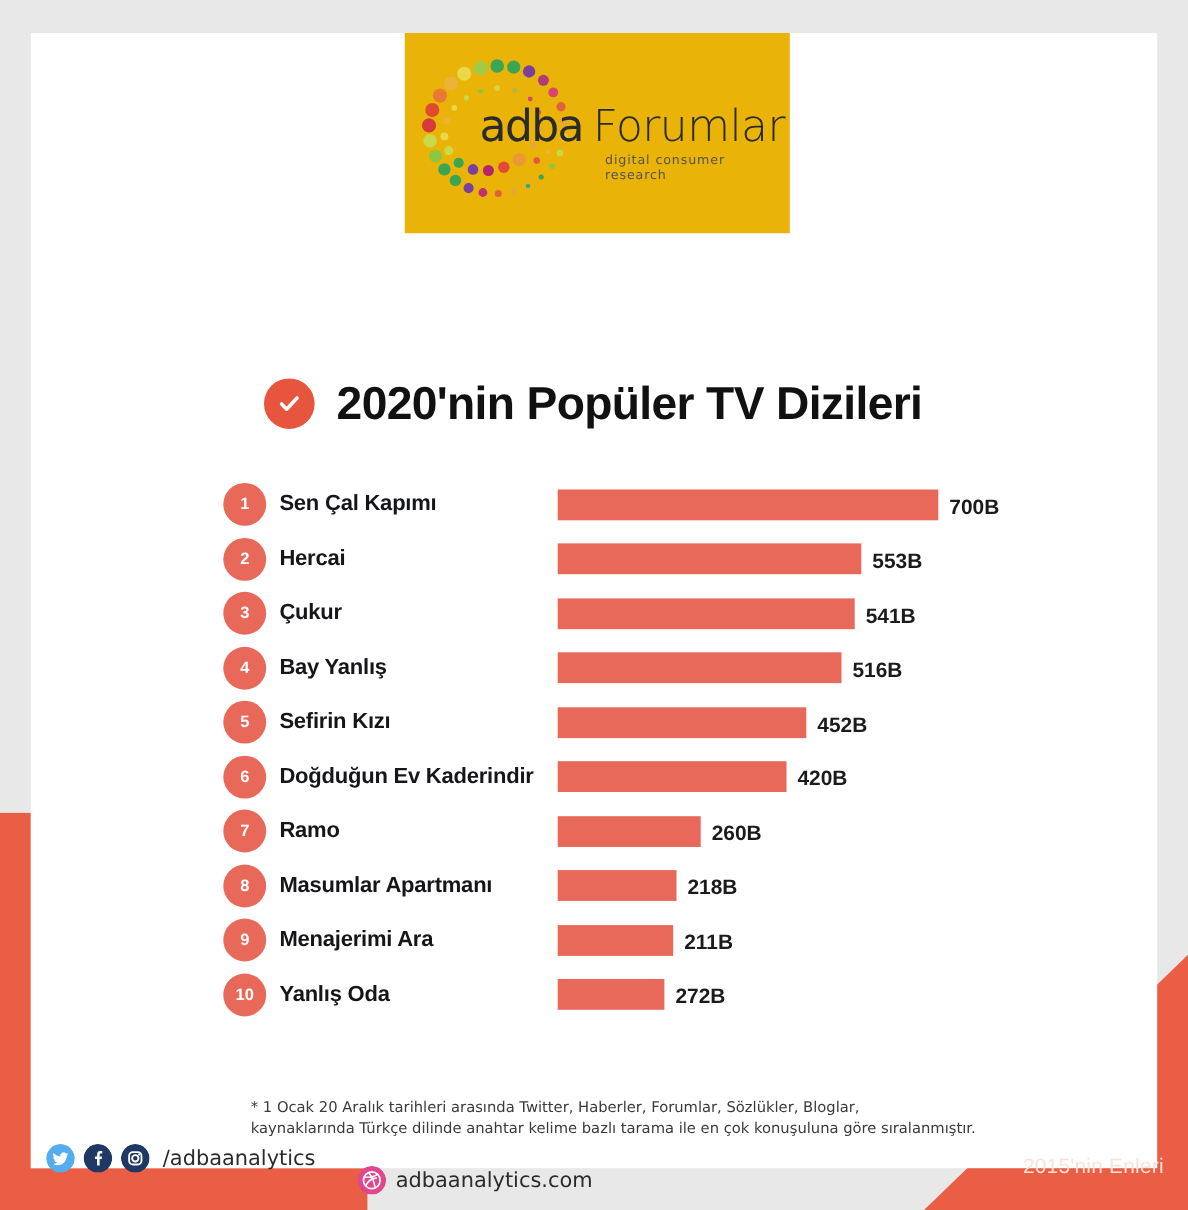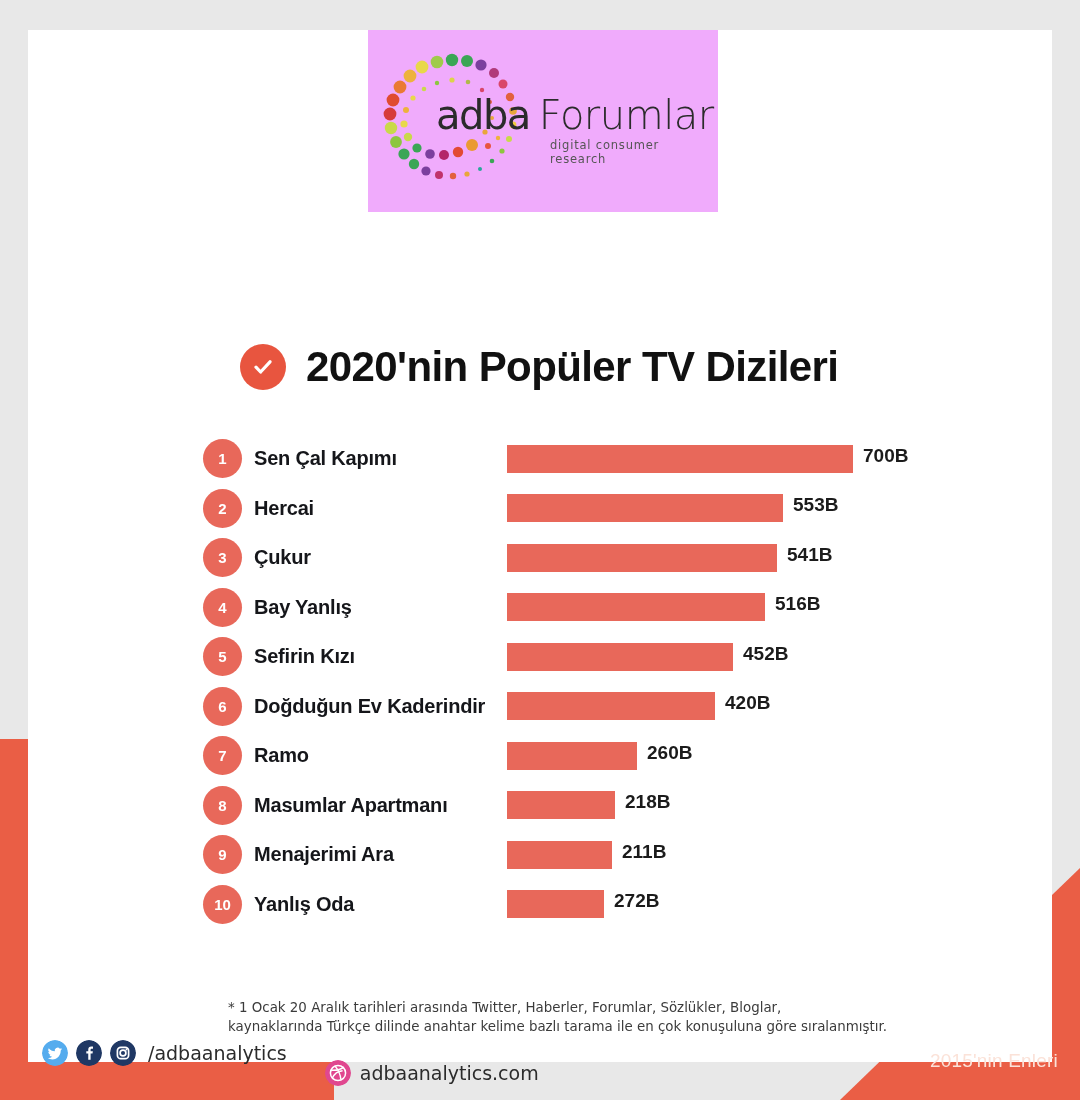--- a/index.html
+++ b/index.html
@@ -44,21 +44,21 @@
   .card {
     position: absolute; left: 28px; top: 30px;
     width: 1024px; height: 1032px;
     background: #ffffff;
   }
 
   
   .logo-block {
     position: absolute; left: 340px; top: 0px;
     width: 350px; height: 182px;
-    background: #f0abfc;
+    background: #eab308;
     display: flex; align-items: center; justify-content: center;
   }
   .logo-inner { position: relative; width: 330px; height: 150px; }
   .logo-ring { position: absolute; left: 4px; top: 6px; width: 140px; height: 140px; }
   .logo-wordmark {
     position: absolute; left: 58px; top: 46px;
     display: flex; align-items: baseline; gap: 9px;
   }
   .logo-adba {
     font-family: "DejaVu Sans", sans-serif;
@@ -108,21 +108,21 @@
     display: flex; align-items: center; justify-content: center;
     flex: 0 0 auto;
   }
   .row-label {
     position: absolute; left: 226px;
     font-size: 20px; font-weight: bold; color: #15161a;
     white-space: nowrap; letter-spacing: -0.2px;
   }
   .bar-wrap {
     position: absolute; left: 479px;
-    display: flex; align-items: flex-start; gap: 10px;
+    display: flex; align-items: flex-end; gap: 10px;
   }
   .bar {
     height: 28px;
     background: #e8685a;
     flex: 0 0 auto;
   }
   .bar-value {
     font-size: 19px; font-weight: bold; color: #1b1b1b;
     white-space: nowrap;
   }

